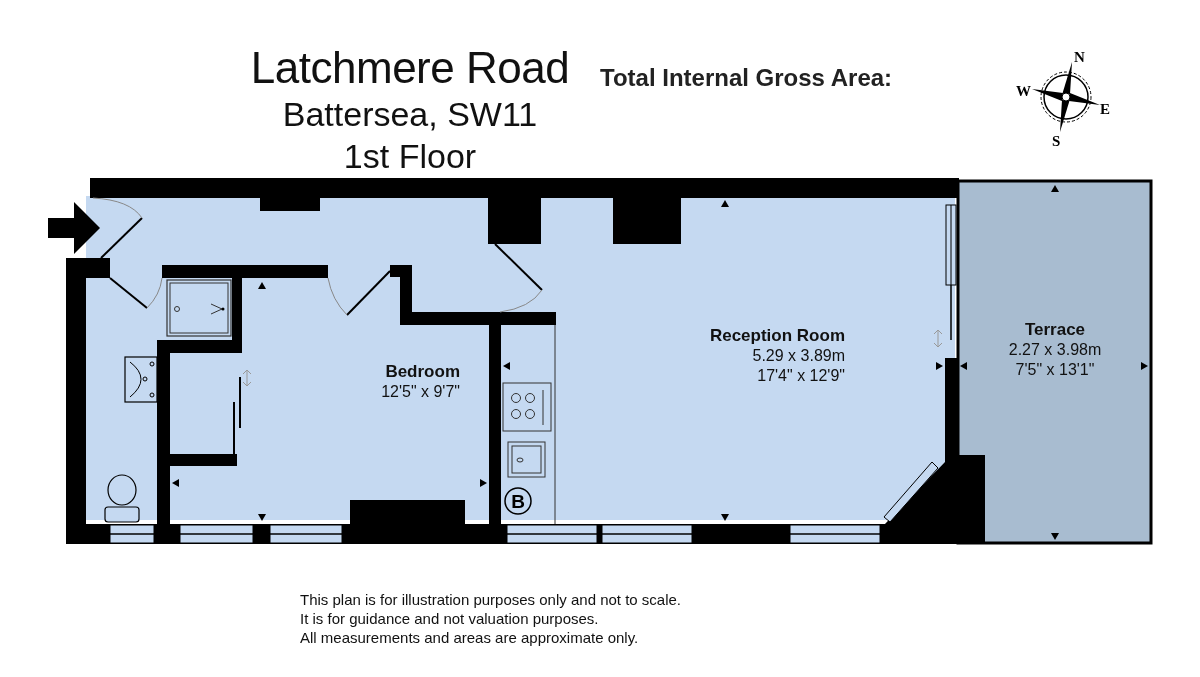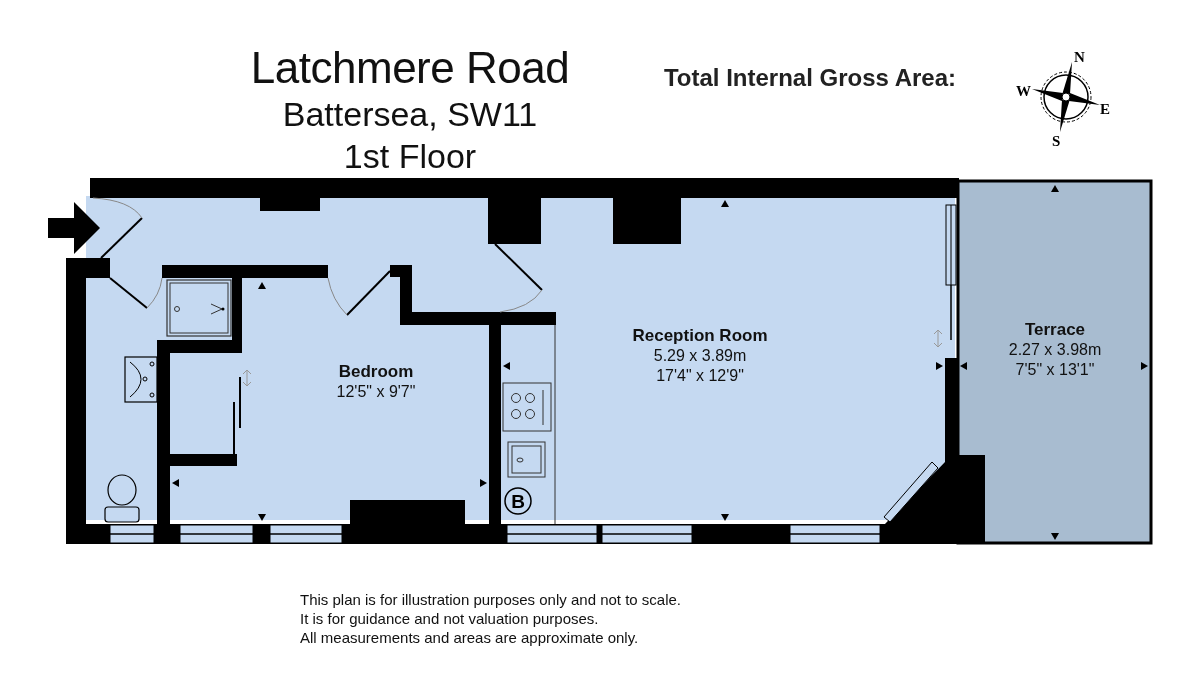--- a/index.html
+++ b/index.html
@@ -2,21 +2,21 @@
 <html><head>
 <meta charset="utf-8">
 <style>
   html, body { margin: 0; padding: 0; background: #ffffff; }
   body { width: 1200px; height: 677px; position: relative; overflow: hidden;
          font-family: "Liberation Sans", sans-serif; color: #111; }
   .abs { position: absolute; }
   .title-block { left: 160px; top: 26px; width: 500px; text-align: center; }
   .title { font-size: 44px; font-weight: normal; line-height: 50px; letter-spacing: -0.5px; margin-top: 17px; }
   .subtitle { font-size: 34px; line-height: 42px; }
-  .area-block { left: 600px; top: 62px; width: 420px; text-align: center; font-size: 24px;
+  .area-block { left: 600px; top: 62px; width: 420px; text-align: left; font-size: 24px;
                 font-weight: bold; line-height: 31px; color: #222; }
   .compass { left: 1010px; top: 42px; width: 110px; height: 110px; }
   .plan { left: 0; top: 0; width: 1200px; height: 677px; }
   .room-label { text-align: center; font-size: 16px; line-height: 20px; color: #111; }
   .room-label .name { font-weight: bold; font-size: 17px; }
   .disclaimer { left: 300px; top: 590px; width: 600px; text-align: left; font-size: 15px; line-height: 19px; }
 </style>
 </head>
 <body>
 
@@ -174,25 +174,25 @@
     <polygon points="725,521 721,514 729,514"></polygon>
     <polygon points="503,366 510,362 510,370"></polygon>
     <polygon points="943,366 936,362 936,370"></polygon>
     <polygon points="1055,185 1051,192 1059,192"></polygon>
     <polygon points="1055,540 1051,533 1059,533"></polygon>
     <polygon points="960,366 967,362 967,370"></polygon>
     <polygon points="1148,366 1141,362 1141,370"></polygon>
   </g>
 </svg>
 
-<div class="abs room-label" style="left:276px; top:362px; width:200px;">
+<div class="abs room-label" style="left:260px; top:362px; width:200px;text-align:right;">
   <div class="name">Bedroom</div>
   <div>12'5" x 9'7"</div>
 </div>
-<div class="abs room-label" style="left:585px; top:326px; width:230px;">
+<div class="abs room-label" style="left:615px; top:326px; width:230px;text-align:right;">
   <div class="name">Reception Room</div>
   <div>5.29 x 3.89m</div>
   <div>17'4" x 12'9"</div>
 </div>
 <div class="abs room-label" style="left:975px; top:320px; width:160px;">
   <div class="name">Terrace</div>
   <div>2.27 x 3.98m</div>
   <div>7'5" x 13'1"</div>
 </div>
 

